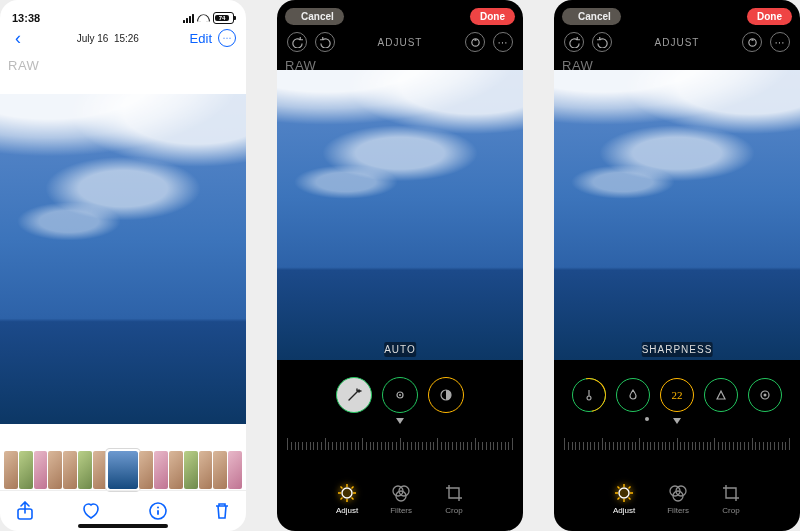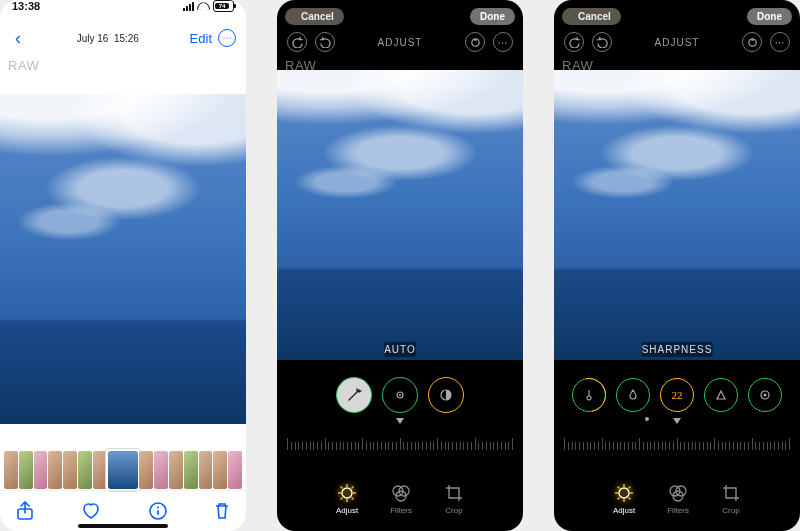--- a/index.html
+++ b/index.html
@@ -11,21 +11,21 @@
     linear-gradient(180deg,#5c8acb 0%,#3c74bb 44%,#2d62a8 68%,#1c4a8a 69%,#0c3765 100%);
   }
   .clouds{position:absolute;left:0;right:0;top:0;height:55%;
     background:
       radial-gradient(120% 68% at 20% -10%, rgba(255,255,255,.92) 0 35%, rgba(255,255,255,.55) 50%, rgba(255,255,255,0) 65%),
       radial-gradient(85% 50% at 80% 10%, rgba(255,255,255,.8) 0 35%, rgba(255,255,255,0) 60%),
       radial-gradient(45% 25% at 50% 52%, rgba(255,255,255,.55) 0 40%, rgba(255,255,255,0) 70%),
       radial-gradient(30% 15% at 28% 70%, rgba(255,255,255,.4) 0 40%, rgba(255,255,255,0) 70%);
     mix-blend-mode:screen;}
   
-  .p1-status{position:absolute;left:0;right:0;top:0;height:24px;display:flex;align-items:flex-start;justify-content:space-between;padding:0 12px;font-size:11px;font-weight:600;color:#111;}
+  .p1-status{position:absolute;left:0;right:0;top:0;height:24px;display:flex;align-items:flex-end;justify-content:space-between;padding:0 12px;font-size:11px;font-weight:600;color:#111;}
   .sicons{display:flex;gap:3px;align-items:center;}
   .bars{display:flex;gap:1px;align-items:flex-end;height:9px;}
   .bars i{width:2px;background:#111;display:block;border-radius:.5px;}
   .bars i:nth-child(1){height:3px}.bars i:nth-child(2){height:5px}.bars i:nth-child(3){height:7px}.bars i:nth-child(4){height:9px}
   .wifi{width:13px;height:10px;position:relative;}
   .wifi::before{content:"";position:absolute;inset:0;border-radius:50% 50% 0 0/100% 100% 0 0;border:1.5px solid #111;border-bottom:none;transform:scaleY(.75);}
   .batt{border:1.5px solid #111;border-radius:3px;width:19px;height:10px;position:relative;display:flex;align-items:center;}
   .batt::after{content:"";position:absolute;right:-3px;top:3px;width:2px;height:4px;background:#111;border-radius:0 1px 1px 0;}
   .batt span{background:#111;border-radius:2px;margin:1px;height:6px;width:14px;color:#fff;font-size:6px;line-height:6px;text-align:center;}
 
@@ -46,21 +46,21 @@
 
   .p1-toolbar{position:absolute;left:0;right:0;bottom:0;height:40px;border-top:1px solid #eee;display:flex;align-items:center;justify-content:space-between;padding:0 16px;color:#0a63ff;}
   .p1-toolbar .heart{fill:none;stroke:#0a63ff;stroke-width:1.6;}
   .p1-toolbar .trash{stroke:#0a63ff;stroke-width:1.6;}
   .homebar{position:absolute;left:50%;transform:translateX(-50%);bottom:3px;width:90px;height:4px;border-radius:2px;background:#111;}
 
   
   .dark .topbar{position:absolute;left:0;right:0;top:4px;height:24px;display:flex;align-items:center;justify-content:space-between;padding:0 8px;}
   .pill{border-radius:11px;padding:3px 10px;font-size:10px;font-weight:600;}
   .pill.cancel{background:#5a554f;color:#eee;padding-left:16px;}
-  .pill.done{background:#737373;color:#fff;}
+  .pill.done{background:#ef4444;color:#fff;}
   .dark .row2{position:absolute;left:0;right:0;top:30px;height:24px;display:flex;align-items:center;justify-content:space-between;padding:0 10px;font-size:10px;color:#9e9e9e;letter-spacing:1px;}
   .ig{display:flex;gap:8px;}
   .icn{width:18px;height:18px;border:1px solid #777;border-radius:50%;display:flex;align-items:center;justify-content:center;color:#bbb;}
   .icn svg{width:11px;height:11px;}
   .dark .raw{top:58px;color:#777;}
   .dark .photo{top:70px;height:290px;}
 
   .modelabel{position:absolute;left:50%;transform:translateX(-50%);top:342px;font-size:10px;letter-spacing:1px;color:#ddd;background:rgba(0,0,0,.45);padding:2px 0;border-radius:2px;}
 
   .dialrow{position:absolute;left:0;right:0;top:370px;height:50px;display:flex;align-items:center;justify-content:center;gap:10px;}

